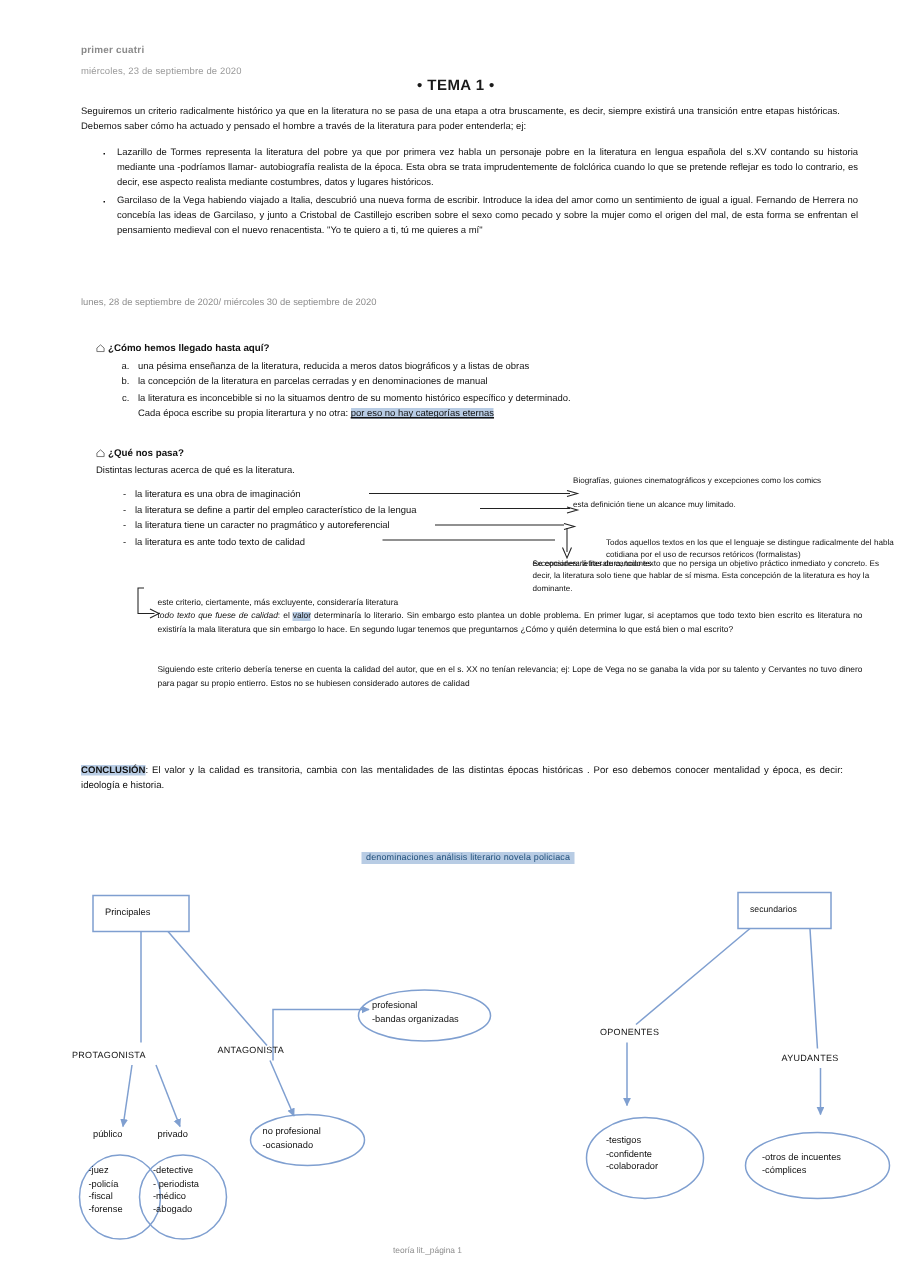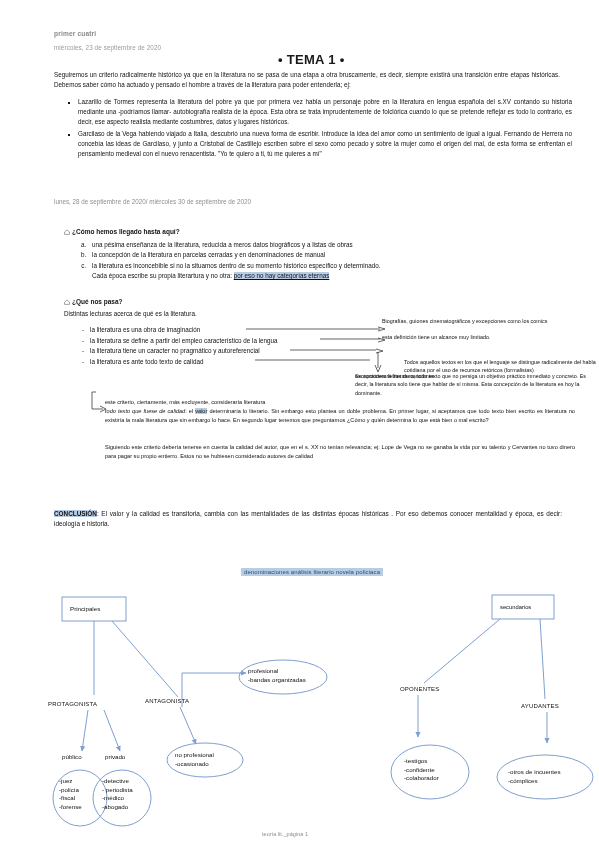--- a/index.html
+++ b/index.html
@@ -17,21 +17,21 @@
   .hdr-title{
     position:absolute;left:54px;top:30px;
     font-size:6.6px;font-weight:bold;color:#8a8a8a;letter-spacing:.15px;
   }
   .hdr-date{
     position:absolute;left:54px;top:44px;
     font-size:6.3px;color:#9a9a9a;letter-spacing:.1px;
   }
   .tema{
     position:absolute;left:278px;top:52px;
-    font-size:13px;font-weight:bold;color:#1a1a1a;letter-spacing:.3px;
+    font-size:10px;font-weight:bold;color:#1a1a1a;letter-spacing:.3px;
   }
 
   
   .para{
     position:absolute;
     font-size:6.3px;line-height:10px;
     text-align:justify;color:#111;
     letter-spacing:.02px;
   }
   .p-intro{left:54px;top:70px;width:506px;}

